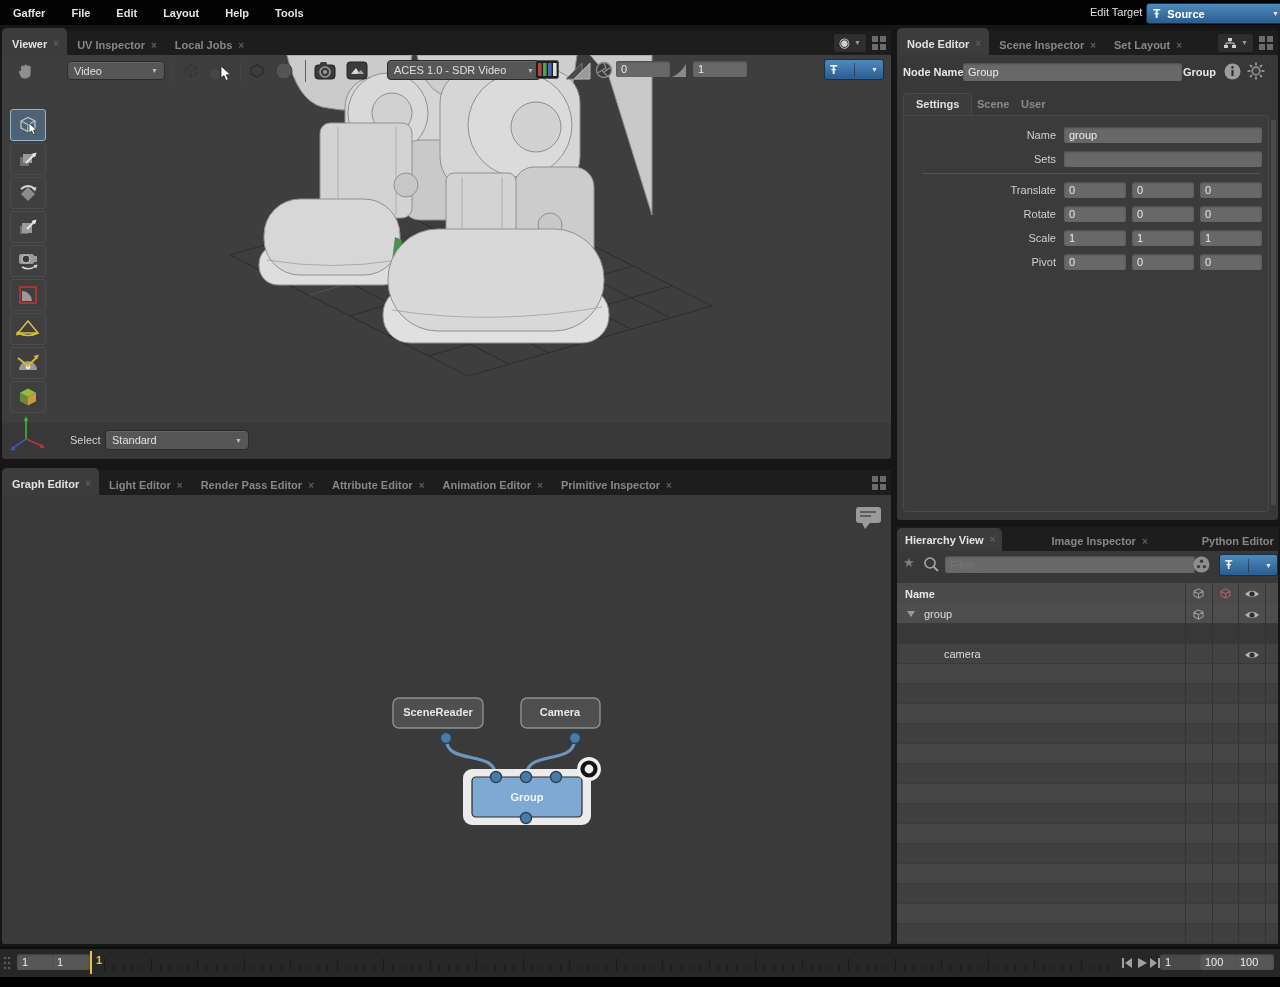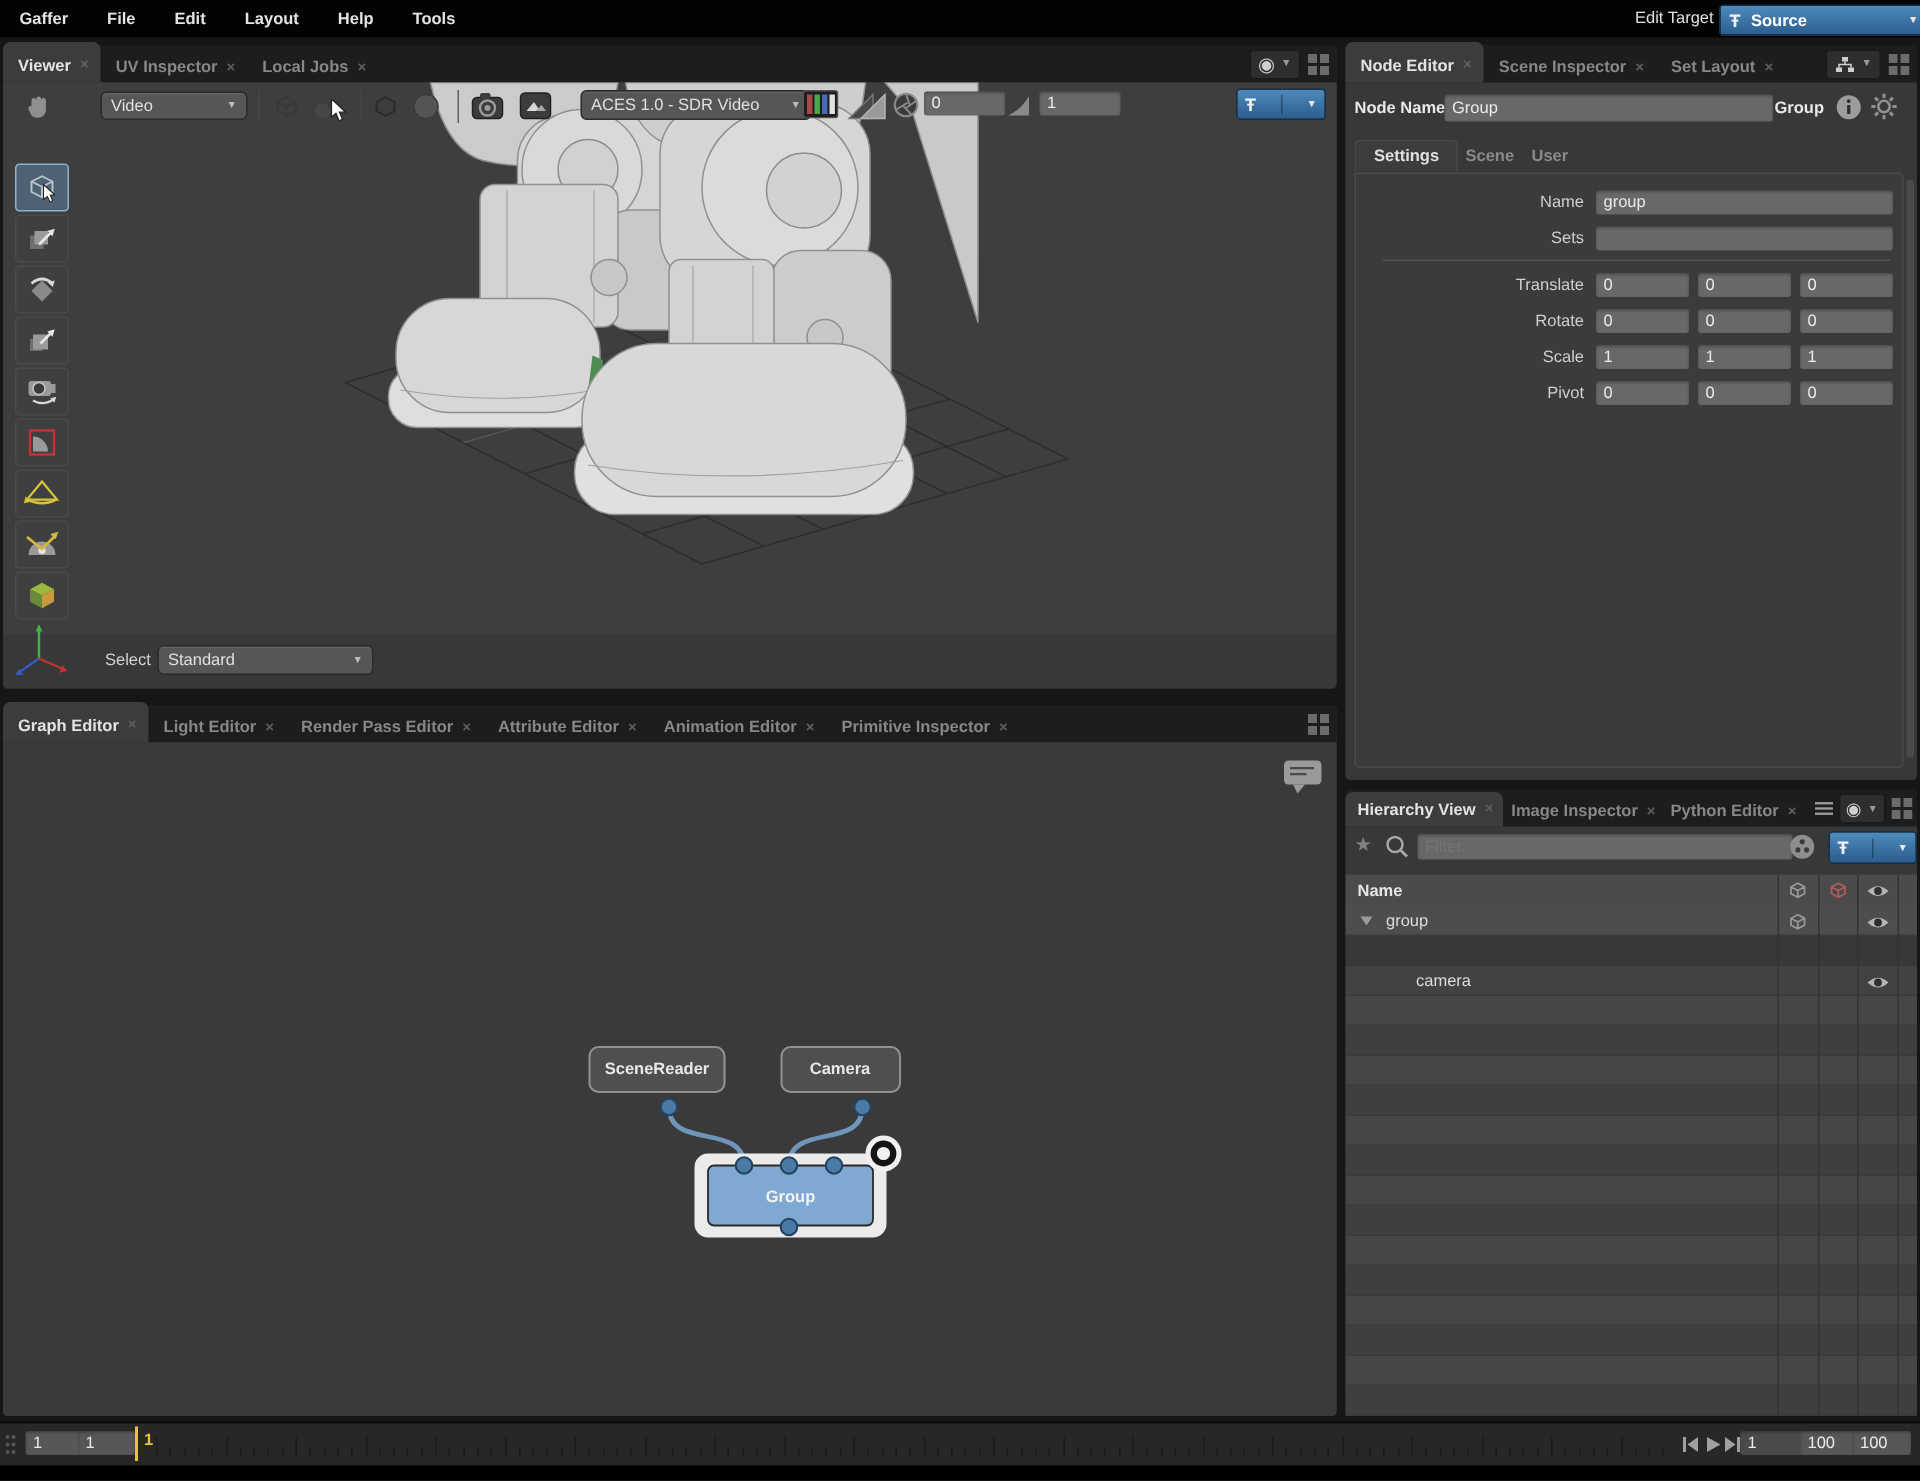--- a/index.html
+++ b/index.html
@@ -530,21 +530,21 @@
           <circle cx="554" cy="282" r="5.5" fill="#4a7ba6" stroke="#26435e" stroke-width="1.4"></circle>
           <circle cx="524" cy="323" r="5.5" fill="#4a7ba6" stroke="#26435e" stroke-width="1.4"></circle>
           <circle cx="587" cy="274" r="12" fill="#f0f0f0"></circle>
           <circle cx="587" cy="274" r="6.5" fill="#f0f0f0" stroke="#141414" stroke-width="4.2"></circle>
         </g>
       </svg>
     </div>
   </div>
 
   <div class="panel" id="hier-panel">
-    <div class="tabbar" style="height:24px;">
+    <div class="tabbar" style="height:24px;gap:44px;">
       <div class="tab active" style="padding:0 6px 0 8px;">
         <span>Hierarchy View</span>
           <span class="x">×</span>
       </div>
       <div class="tab" style="padding:0 6px;">
         <span>Image Inspector</span>
           <span class="x">×</span>
       </div>
       <div class="tab" style="padding:0 4px;">
         <span>Python Editor</span>

